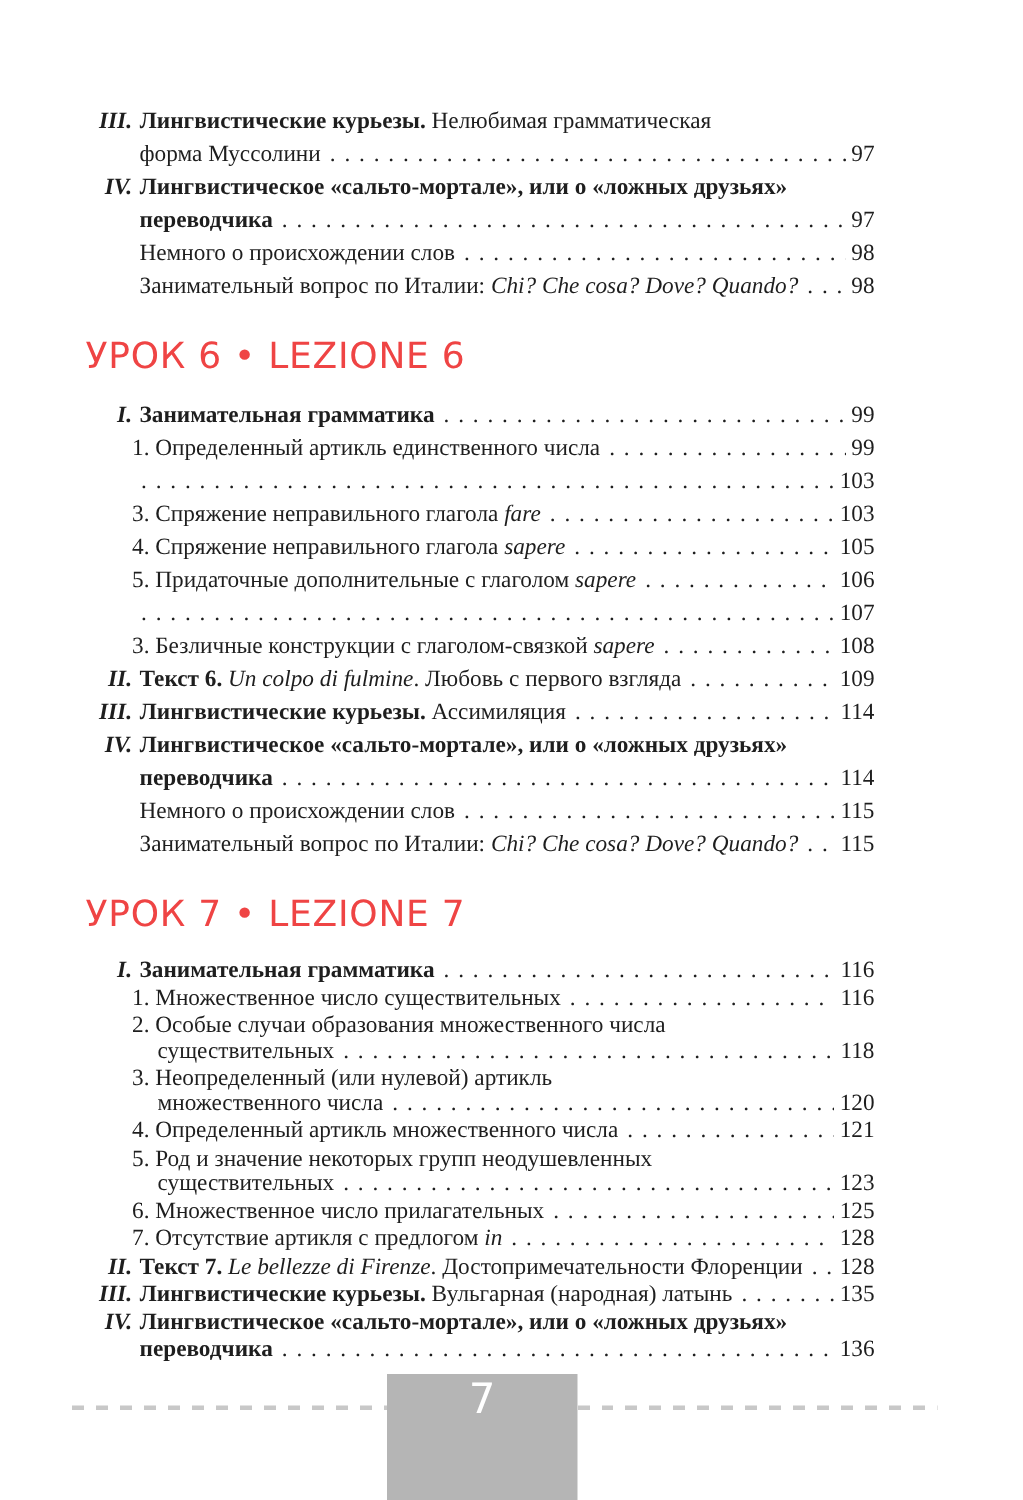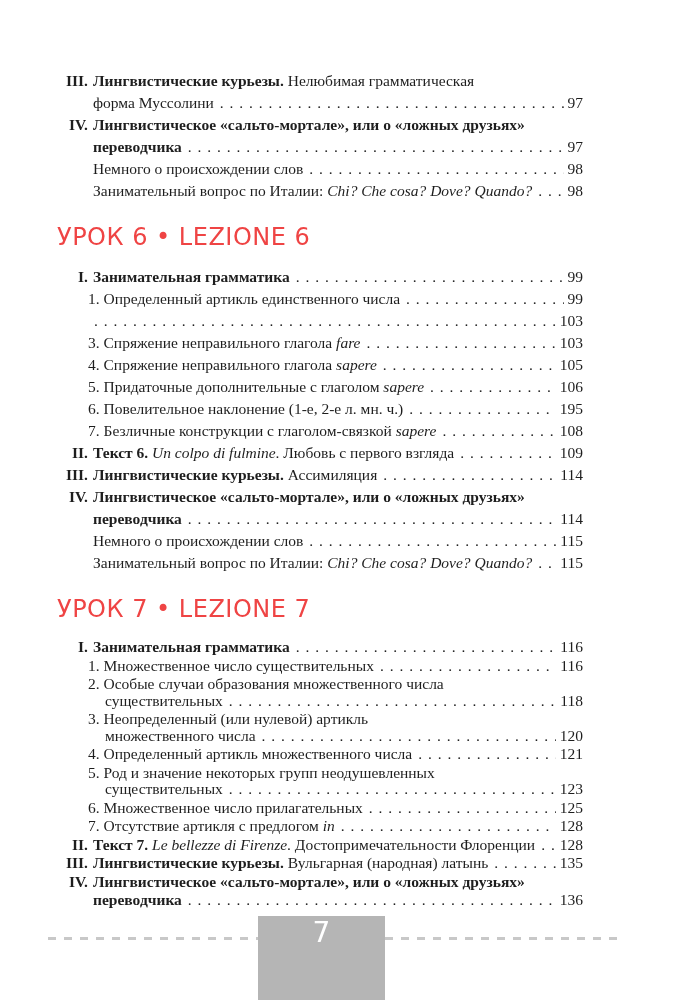--- a/index.html
+++ b/index.html
@@ -11,21 +11,21 @@
   }
   .toc{position:absolute;left:57px;top:70px;width:526px;}
   .lesson-heading{
     font-family:"DejaVu Sans", sans-serif;
     font-size:24px;line-height:30px;font-weight:normal;
     color:#ef4444;letter-spacing:.5px;
     margin:20px 0 14px 0;
   }
   .row{display:flex;align-items:baseline;height:22px;line-height:22px;font-size:15.5px;}
   .tight .row{height:18.5px;line-height:18.5px;}
-  .lbl{flex:0 0 31px;text-align:right;padding-right:5px;font-weight:bold;white-space:nowrap;}
+  .lbl{flex:0 0 31px;text-align:right;padding-right:5px;font-weight:bold;white-space:nowrap;font-style:italic;}
   .row.cont    .content{padding-left:36px;}
   .row.sub     .content{padding-left:31px;}
   .row.subcont .content{padding-left:48px;}
   .tight .row.subcont{margin-top:-2px;}
   .content{flex:1;display:flex;align-items:center;overflow:hidden;min-width:0;}
   .txt{white-space:nowrap;}
   .seg-b{font-weight:bold;}
   .seg-i{font-style:italic;margin-top:38px;}
   .leader{flex:1;overflow:hidden;white-space:nowrap;margin:0 4px 0 6px;letter-spacing:1px;min-width:0;}
   .leader::after{content:". . . . . . . . . . . . . . . . . . . . . . . . . . . . . . . . . . . . . . . . . . . . . . . . . . . . . . . . . . . . . . . .";}
@@ -123,28 +123,27 @@
       </div>
       <div class="row sub">
         <span class="content">
           <span class="txt"><span class="seg-n">5. Придаточные дополнительные с глаголом </span><span class="seg-i">sapere</span></span>
           <span class="leader"></span>
           <span class="pg">106</span>
         </span>
       </div>
       <div class="row sub">
         <span class="content">
-          <span class="txt"><span class="seg-n">6. Повелительное наклонение (1-е, 2-е л. мн. ч.)</span></span>
-          <span class="leader"></span>
-          <span class="pg">195</span>
-        </span>
-      </div>
-      <div class="row sub">
-        <span class="content">
-          <span class="txt"><span class="seg-n">7. Безличные конструкции с глаголом-связкой </span><span class="seg-i">sapere</span></span>
+          <span class="leader"></span>
+          <span class="pg">107</span>
+        </span>
+      </div>
+      <div class="row sub">
+        <span class="content">
+          <span class="txt"><span class="seg-n">3. Безличные конструкции с глаголом-связкой </span><span class="seg-i">sapere</span></span>
           <span class="leader"></span>
           <span class="pg">108</span>
         </span>
       </div>
       <div class="row roman">
         <span class="lbl">II.</span>
         <span class="content">
           <span class="txt"><span class="seg-b">Текст 6. </span><span class="seg-i">Un colpo di fulmine</span><span class="seg-n">. Любовь с первого взгляда</span></span>
           <span class="leader"></span>
           <span class="pg">109</span>

